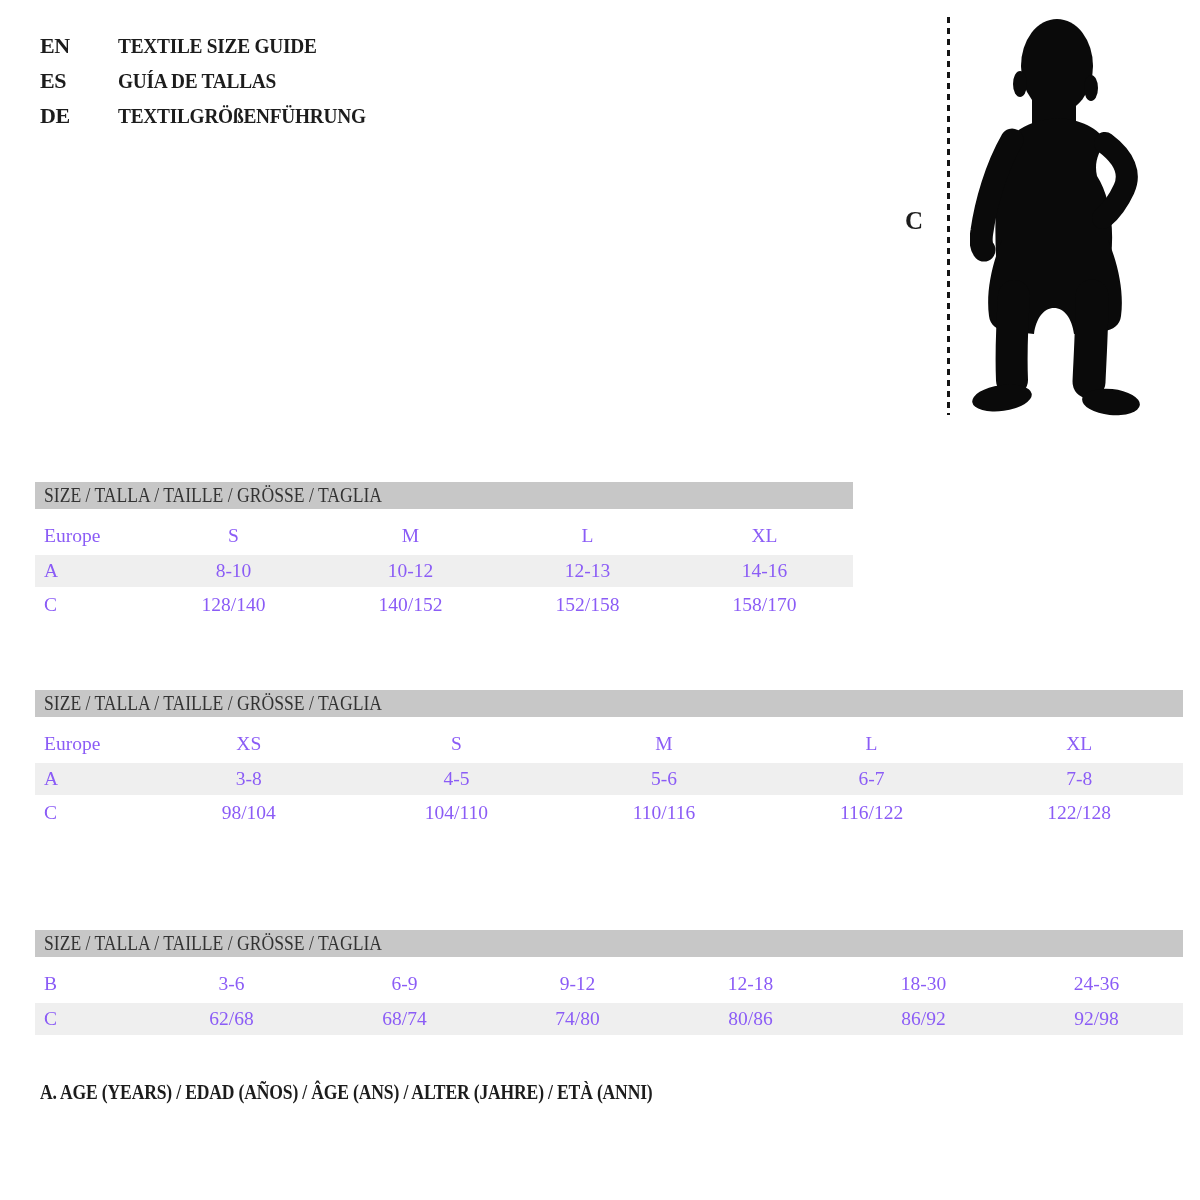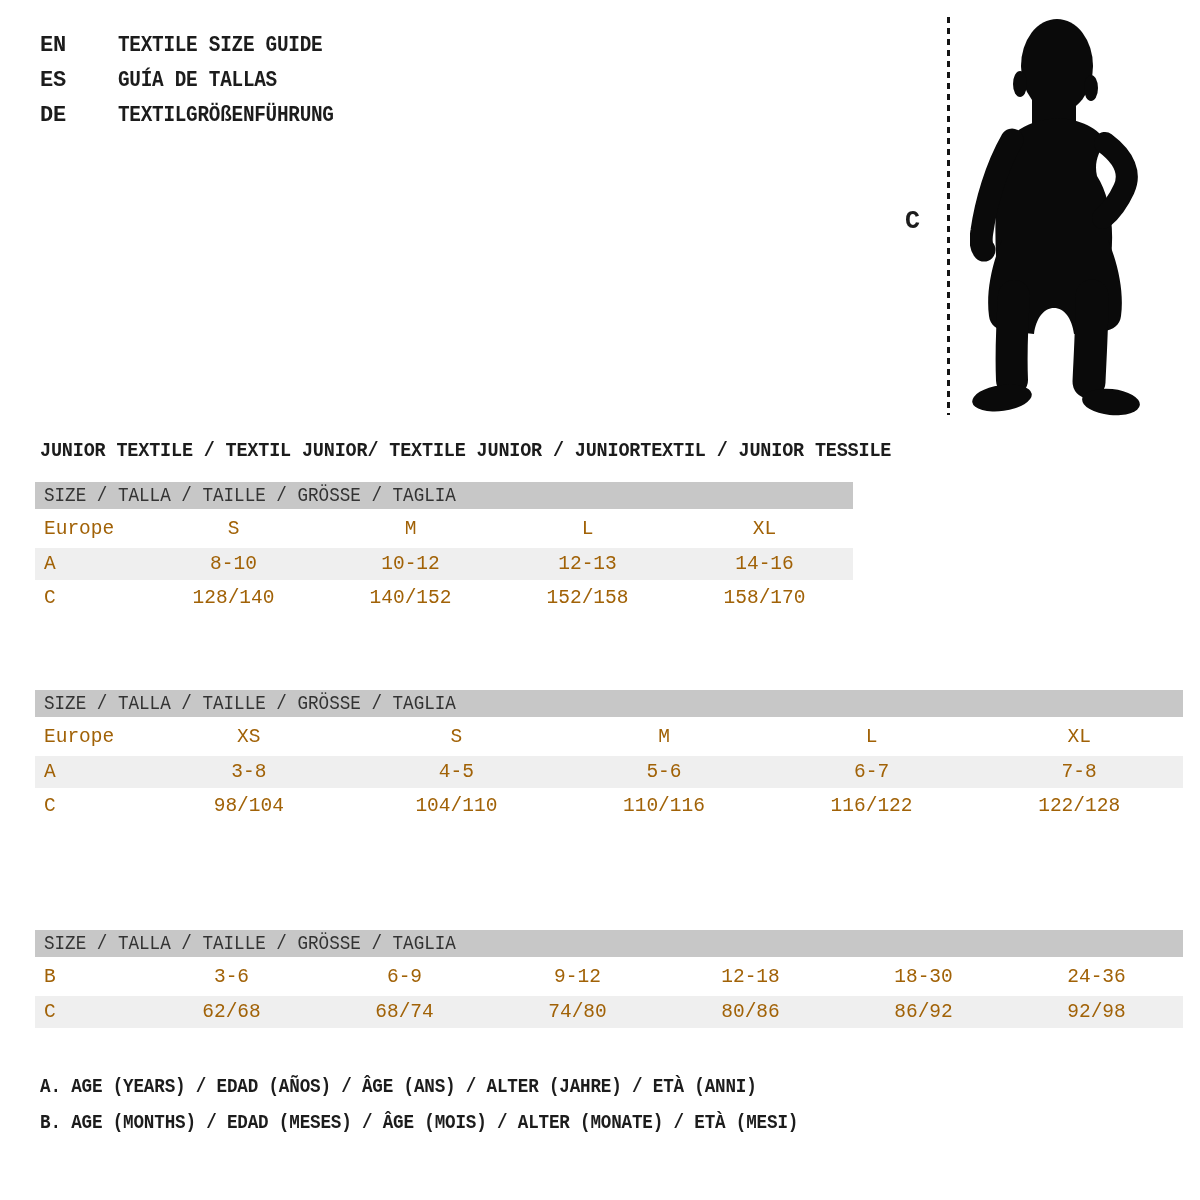--- a/index.html
+++ b/index.html
@@ -1,18 +1,18 @@
 <!DOCTYPE html>
 <html><head>
 <meta charset="utf-8">
 <style>
   html,body{margin:0;padding:0;background:#fff;}
   .page{
     position:relative;width:1200px;height:1165px;background:#ffffff;overflow:hidden;
-    font-family:Liberation Mono, monospace;color:#1c1c1c;
+    font-family:Liberation Serif, serif;color:#1c1c1c;
   }
   
   .cond{display:inline-block;transform:scaleX(0.88);transform-origin:0 50%;white-space:nowrap;}
 
   
   .lang-block{position:absolute;left:40px;top:28px;}
   .lang-row{display:flex;height:35px;align-items:center;font-weight:bold;font-size:22px;letter-spacing:-0.3px;}
   .lang-code{width:78px;flex:0 0 78px;}
   .lang-label{flex:1;}
 
@@ -22,30 +22,30 @@
   .c-label{position:absolute;left:905px;top:207px;font-weight:bold;font-size:25px;}
   .baby{position:absolute;left:970px;top:18px;width:170px;height:400px;}
 
   
   .sec-head{position:absolute;left:40px;margin:0;font-weight:bold;font-size:21px;letter-spacing:-0.2px;line-height:33px;}
   .sub{font-size:13px;vertical-align:-4px;}
 
   
   .table{position:absolute;left:35px;}
   .size-bar{height:27px;background:#c7c7c7;display:flex;align-items:center;
-    padding-left:9px;margin-bottom:3px;font-size:20px;color:#333;}
-  .trow{display:flex;height:32px;align-items:center;font-size:19.5px;color:#a16207;border-top:2px solid #fff;}
+    padding-left:9px;margin-bottom:10px;font-size:20px;color:#333;}
+  .trow{display:flex;height:32px;align-items:center;font-size:19.5px;color:#8b5cf6;border-top:2px solid #fff;}
   .trow.first{height:34px;border-top:none;}
   .trow .lbl{width:101px;flex:0 0 101px;padding-left:9px;text-align:left;}
   .trow .cell{flex:1;text-align:center;}
   .shaded{background:#efefef;}
 
   
   .legend{position:absolute;left:40px;top:1068px;}
-  .legend-line{height:36px;font-weight:bold;font-size:20px;letter-spacing:-0.2px;display:flex;align-items:center;}
+  .legend-line{height:36px;font-weight:bold;font-size:20px;letter-spacing:-0.2px;display:flex;align-items:flex-end;}
 </style>
 </head>
 <body>
 
 <div class="page">
 
   <section class="lang-block">
     <div class="lang-row">
       <span class="lang-code">EN</span>
       <span class="lang-label cond">TEXTILE SIZE GUIDE</span>
@@ -72,23 +72,20 @@
       <path fill="none" stroke="#0a0a0a" stroke-width="23" stroke-linecap="round" d="M42,122 C26,150 16,185 12,213 C10,224 12,230 14,232"></path>
       <path fill="none" stroke="#0a0a0a" stroke-width="22" stroke-linecap="round" d="M135,125 C155,140 161,156 154,171 C148,184 140,194 133,200"></path>
       <path d="M32,222 C21,248 16,276 19,298 C20,307 27,312 36,313 L64,316 C66,300 74,290 84,290 C94,290 102,300 104,316 L134,313 C143,312 150,307 151,298 C154,276 149,248 138,222 Z"></path>
       <path fill="none" stroke="#0a0a0a" stroke-width="32" stroke-linecap="round" d="M44,278 C42,308 41,338 42,362"></path>
       <path fill="none" stroke="#0a0a0a" stroke-width="33" stroke-linecap="round" d="M122,278 C122,310 120,340 119,364"></path>
       <ellipse cx="32" cy="380" rx="30" ry="13" transform="rotate(-8 32 380)"></ellipse>
       <ellipse cx="141" cy="384" rx="29" ry="13" transform="rotate(6 141 384)"></ellipse>
     </g>
   </svg>
 
-  <h2 class="sec-head" style="top:434px">
-    <span class="cond">JUNIOR TEXTILE / TEXTIL JUNIOR/ TEXTILE JUNIOR / JUNIORTEXTIL / JUNIOR TESSILE</span>
-  </h2>
   <div class="table" style="top:482px;width:818px">
     <div class="size-bar">
       <span class="cond">SIZE / TALLA / TAILLE / GRÖSSE / TAGLIA</span>
     </div>
     <div class="trow first">
       <span class="lbl">Europe</span>
       <span class="cell">S</span>
       <span class="cell">M</span>
       <span class="cell">L</span>
       <span class="cell">XL</span>
@@ -160,18 +157,15 @@
       <span class="cell">80/86</span>
       <span class="cell">86/92</span>
       <span class="cell">92/98</span>
     </div>
   </div>
 
   <footer class="legend">
     <div class="legend-line">
       <span class="cond">A. AGE (YEARS) / EDAD (AÑOS) / ÂGE (ANS) / ALTER (JAHRE) / ETÀ (ANNI)</span>
     </div>
-    <div class="legend-line">
-      <span class="cond">B. AGE (MONTHS) / EDAD (MESES) / ÂGE (MOIS) / ALTER (MONATE) / ETÀ (MESI)</span>
-    </div>
   </footer>
 
 </div>
 
 </body></html>

